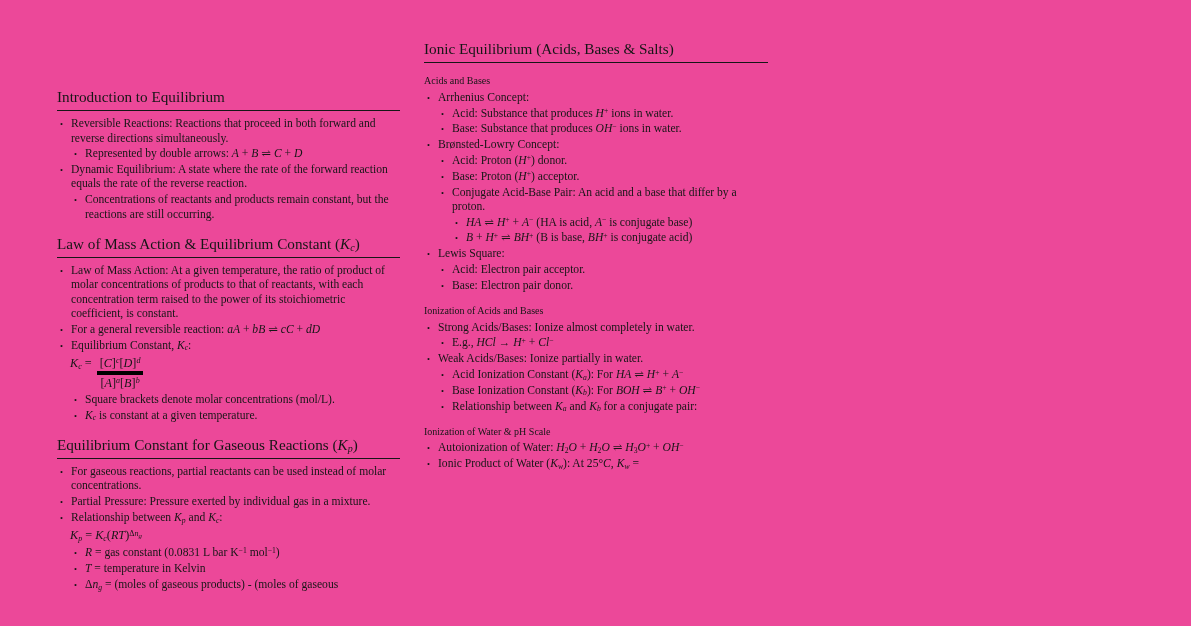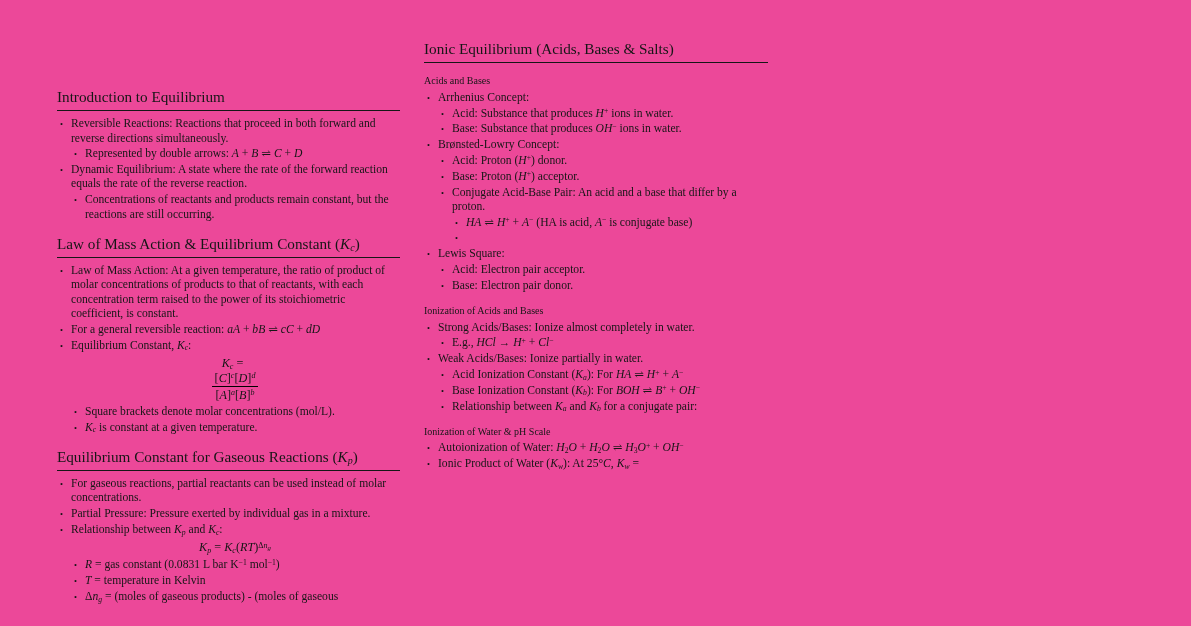--- a/index.html
+++ b/index.html
@@ -26,26 +26,26 @@
   .lv2 { padding-left:17px; }
   .lv3 { padding-left:31px; }
   .bullet { flex:0 0 auto; width:7px; margin-right:4px; font-size:8.5px; line-height:14.3px; }
   .li-text { flex:1 1 auto; }
 
   sup, sub { font-size:66%; line-height:0; position:relative; vertical-align:baseline; }
   sup { top:-0.45em; }
   sub { top:0.22em; }
   sup sub { top:0.3em; font-size:85%; }
 
-  .formula { display:flex; align-items:center; font-size:12.2px; line-height:15px; margin:3px 0 3px 0;flex-direction:column; }
+  .formula { display:flex; font-size:12.2px; line-height:15px; margin:3px 0 3px 0; }
   .f-ind1 { margin-left:13px; }
   .f-ind2 { margin-left:27px; }
   .f-lhs { margin-right:5px; }
   .frac { display:inline-block; text-align:center; vertical-align:middle; }
-  .fnum { display:block; border-bottom:1px solid #000000; padding:0 3px 1px 3px; line-height:14px; }
+  .fnum { display:block; border-bottom:4px solid #000000; padding:0 3px 1px 3px; line-height:14px; }
   .fden { display:block; padding:1px 3px 0 3px; line-height:14px; }
 </style>
 </head>
 <body>
 
 <div class="page">
 
   <div class="col col-left">
 
     <div class="h2">Introduction to Equilibrium</div>
@@ -164,20 +164,21 @@
     <div class="li lv2">
       <span class="bullet">•</span>
       <span class="li-text">Conjugate Acid-Base Pair: An acid and a base that differ by a proton.</span>
     </div>
     <div class="li lv3">
       <span class="bullet">•</span>
       <span class="li-text"><i>HA</i> ⇌ <i>H</i><sup>+</sup> + <i>A</i><sup>−</sup> (HA is acid, <i>A</i><sup>−</sup> is conjugate base)</span>
     </div>
     <div class="li lv3">
       <span class="bullet">•</span>
+      <span class="li-text"><i>B</i> + <i>H</i><sup>+</sup> ⇌ <i>BH</i><sup>+</sup> (B is base, <i>BH</i><sup>+</sup> is conjugate acid)</span>
     </div>
     <div class="li lv1">
       <span class="bullet">•</span>
       <span class="li-text">Lewis Square:</span>
     </div>
     <div class="li lv2">
       <span class="bullet">•</span>
       <span class="li-text">Acid: Electron pair acceptor.</span>
     </div>
     <div class="li lv2">

